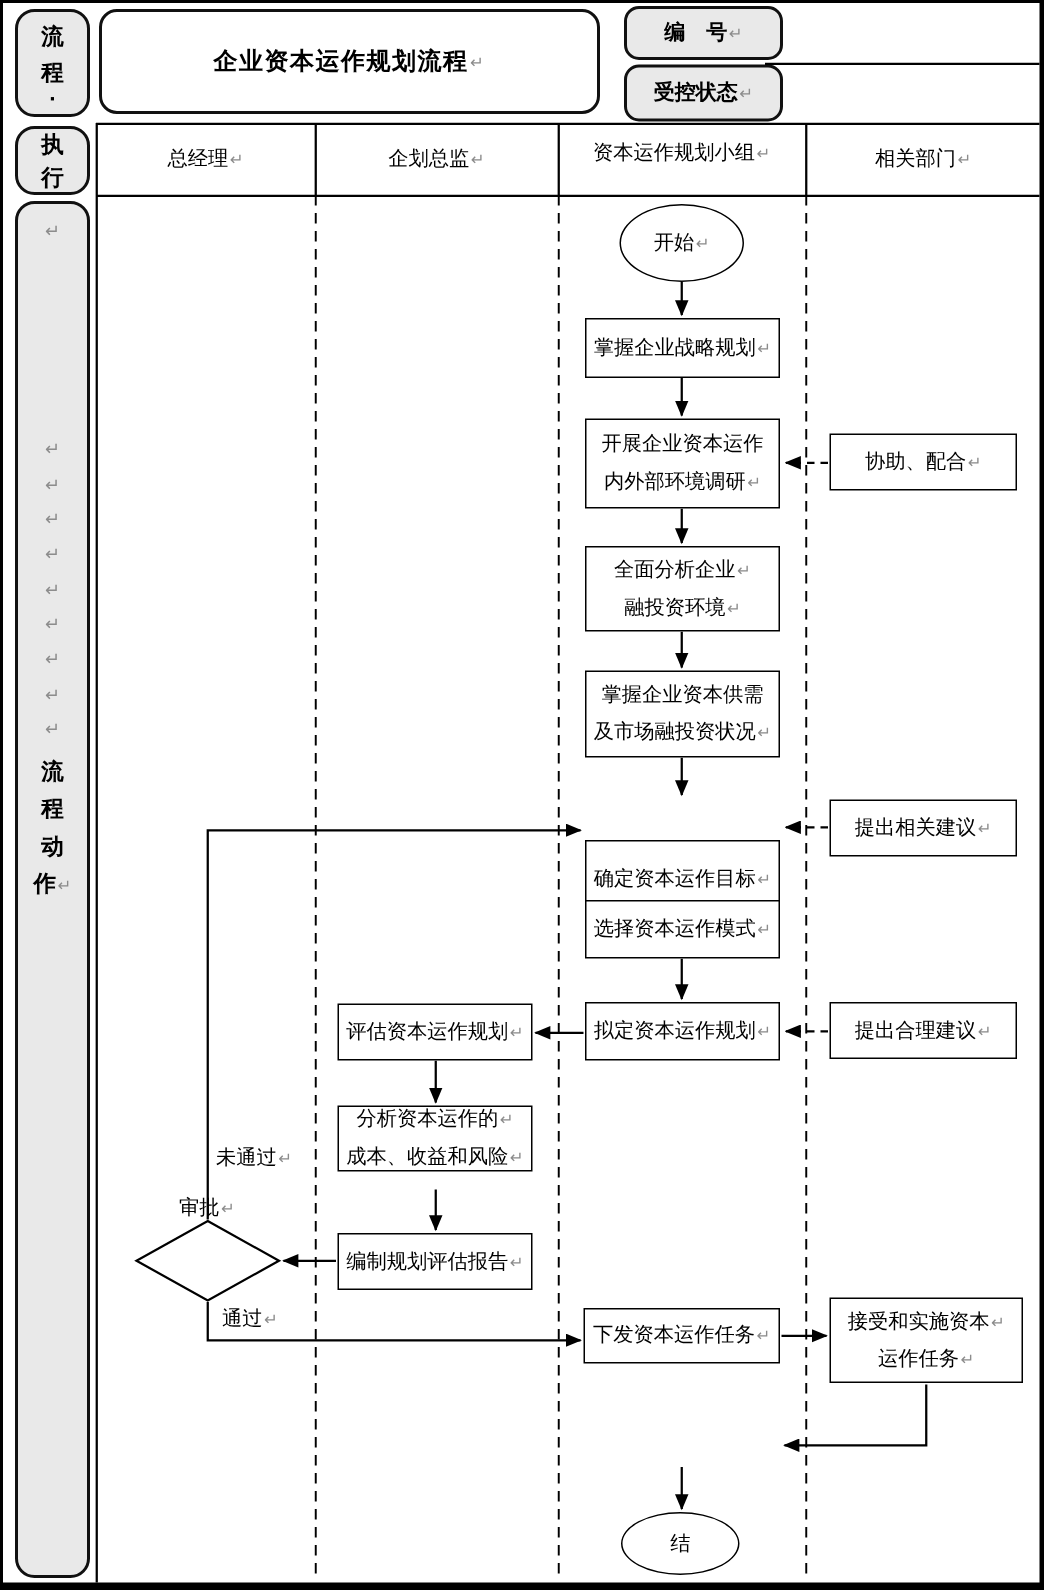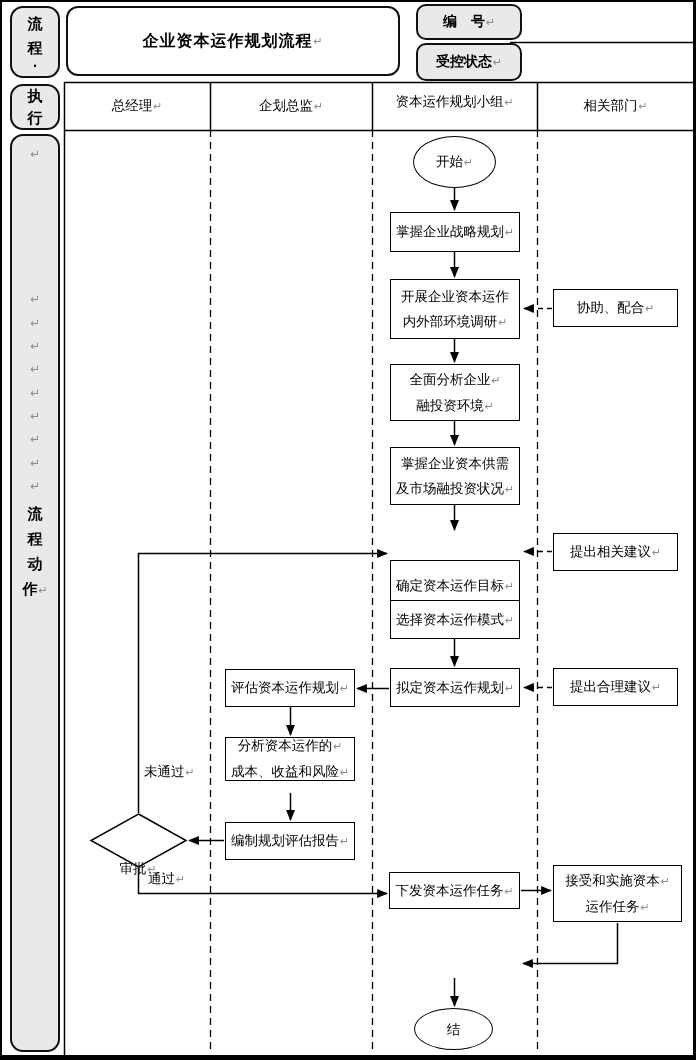--- a/index.html
+++ b/index.html
@@ -205,21 +205,21 @@
 
   <div class="node" style="left:223px;top:735px;width:130px;height:44px;">
     <div><span>分析资本运作的</span><span class="pc">↵</span></div>
     <div><span>成本、收益和风险</span><span class="pc">↵</span></div>
   </div>
 
   <div class="node" style="left:223px;top:820px;width:130px;height:38px;">
     <div><span>编制规划评估报告</span><span class="pc">↵</span></div>
   </div>
 
-  <div class="dtext" style="left:96px;top:856px;width:80px;height:22px;">
+  <div class="dtext" style="left:96px;top:792px;width:80px;height:22px;">
     <span>审批</span>
       <span class="pc">↵</span>
   </div>
   <span class="flabel" style="left:142px;top:761px;"><span>未通过</span><span class="pc">↵</span></span>
   <span class="flabel" style="left:146px;top:868px;"><span>通过</span><span class="pc">↵</span></span>
 
   <div class="node" style="left:551px;top:287px;width:125px;height:38px;">
     <div><span>协助、配合</span><span class="pc">↵</span></div>
   </div>
 

